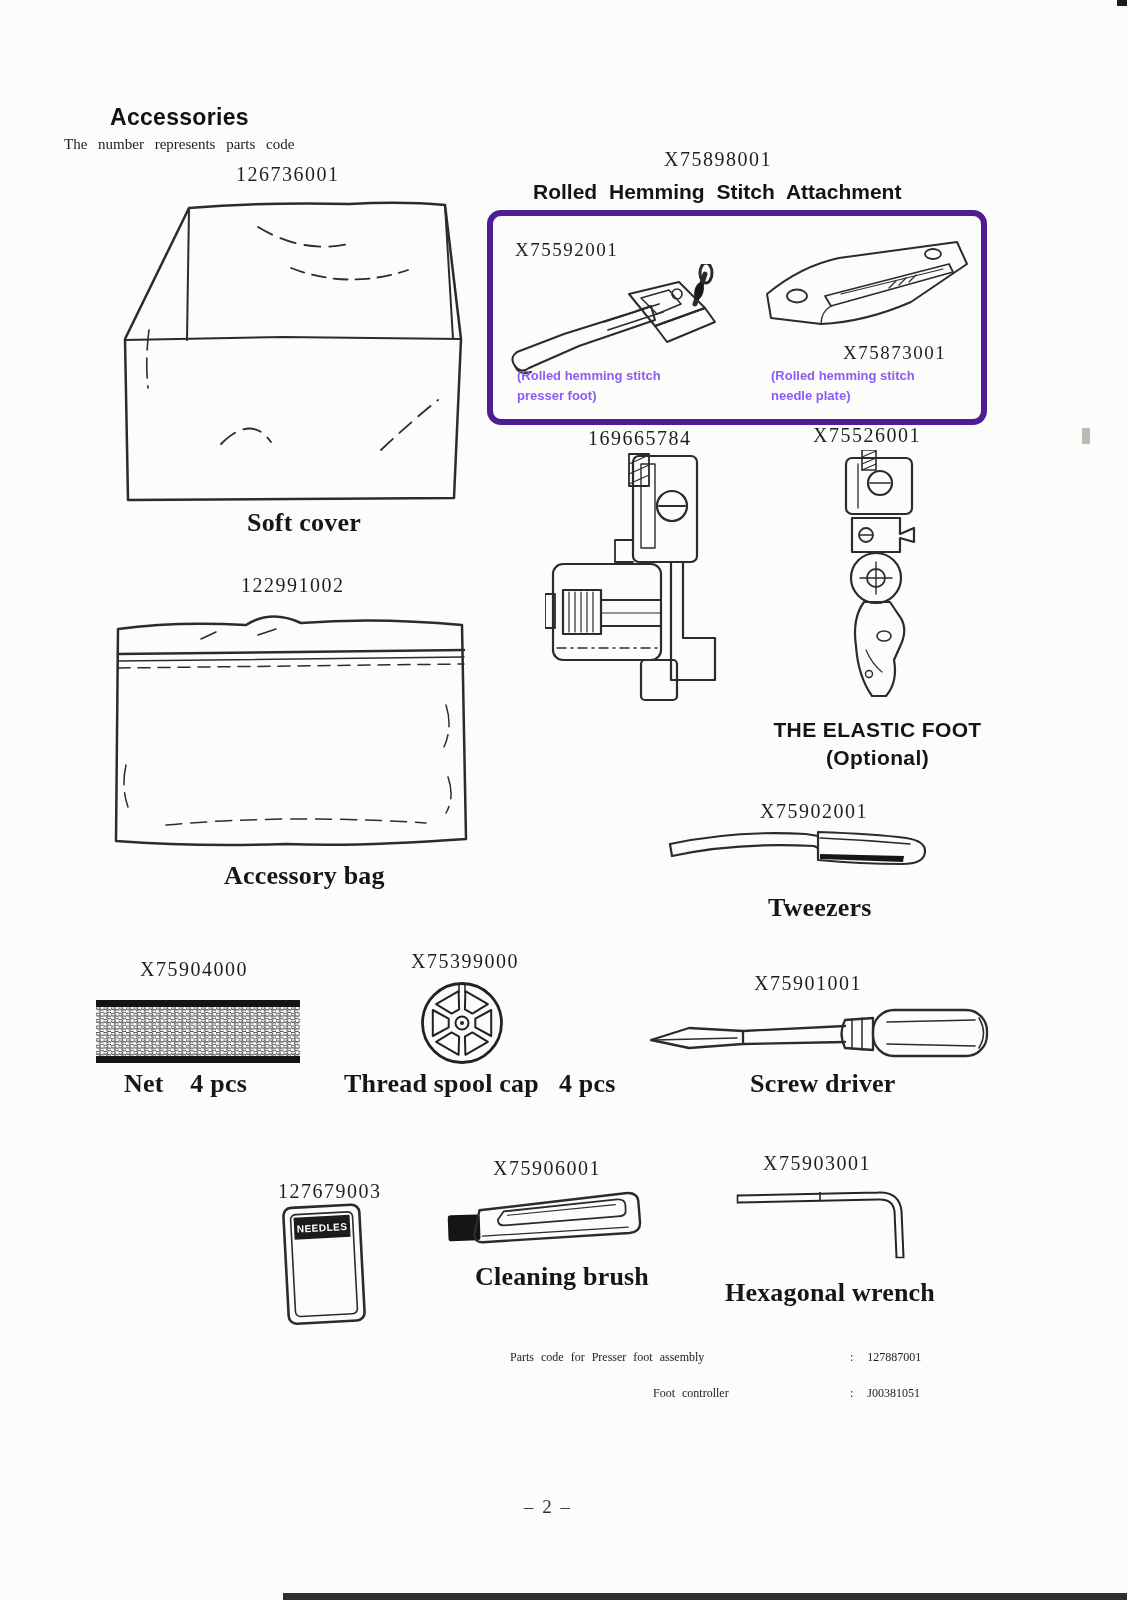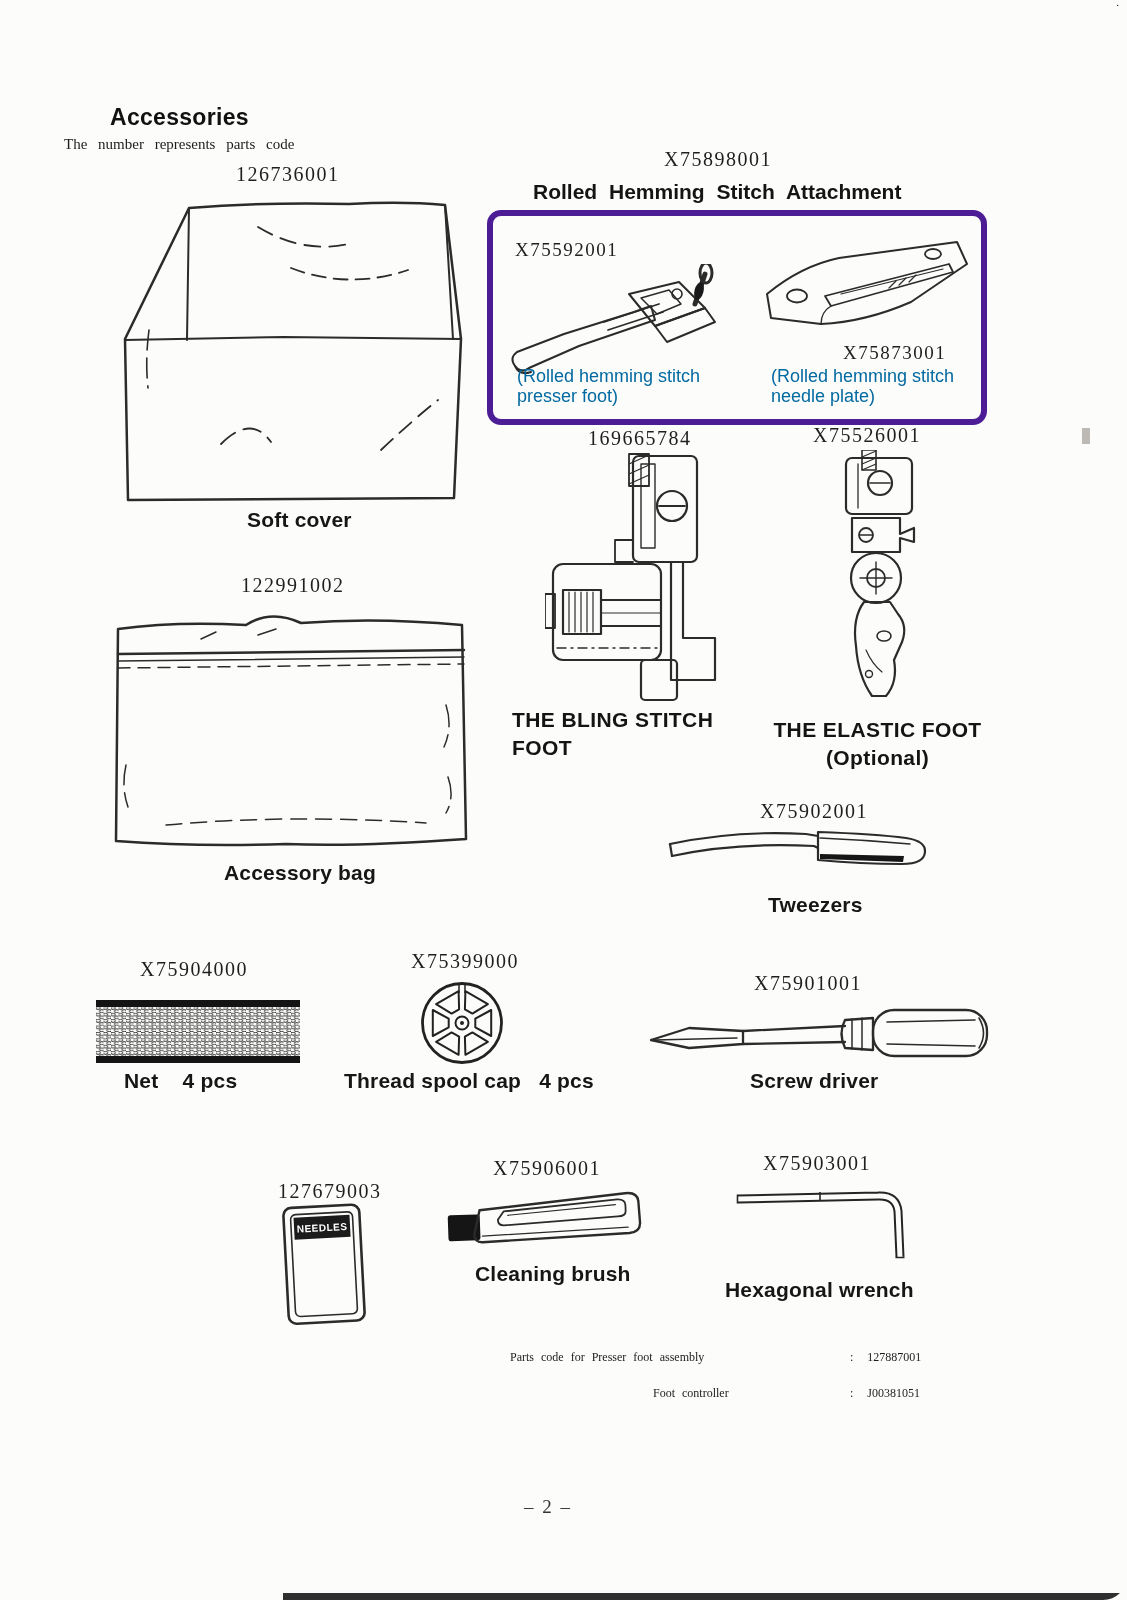--- a/index.html
+++ b/index.html
@@ -1,26 +1,26 @@
 <!DOCTYPE html>
 <html><head>
 <meta charset="utf-8">
 <style>
   html,body{margin:0;padding:0;background:#fcfcfa;}
   .page{position:relative;width:1127px;height:1600px;background:#fcfcfa;overflow:hidden;
-        font-family:"Liberation Sans",sans-serif;color:#1d1d1d;border-radius:24px;}
+        font-family:"Liberation Sans",sans-serif;color:#1d1d1d;}
   .abs{position:absolute;}
-  .lbl{font-family:Liberation Sans, sans-serif;font-weight:700;font-size:21px;
+  .lbl{font-family:Liberation Serif, serif;font-weight:700;font-size:26px;
        color:#161616;letter-spacing:.2px;white-space:pre;text-align:center;}
   .code{font-family:"Liberation Serif",serif;font-size:20px;color:#1f1f1f;
         letter-spacing:1.5px;white-space:pre;}
   .title{font-weight:700;font-size:23px;color:#111;letter-spacing:.3px;}
   .subtitle{font-family:"Liberation Serif",serif;font-size:15px;word-spacing:7px;color:#1c1c1c;}
   .heading{font-weight:700;font-size:21px;word-spacing:6px;color:#141414;white-space:pre;}
-  .caption{font-weight:400;font-size:18px;line-height:20px;color:#0369a1;white-space:pre;}
+  .caption{font-weight:700;font-size:13px;line-height:20px;color:#8b5cf6;white-space:pre;}
   .bigcaps{font-weight:700;font-size:21px;line-height:28px;color:#141414;letter-spacing:.4px;white-space:pre;}
   .center{text-align:center;}
   .serifline{font-family:"Liberation Serif",serif;font-size:12px;word-spacing:4px;color:#1c1c1c;white-space:pre;}
   .needleblock{font-weight:700;font-size:21px;line-height:30px;color:#141414;white-space:pre;}
   .attachment-box{border:6px solid #4c1d95;border-radius:14px;}
   .pagenum{font-family:"Liberation Serif",serif;font-size:19px;letter-spacing:2px;color:#333;}
   svg{display:block;}
   .artifact{position:absolute;}
 </style>
 </head>
@@ -87,21 +87,20 @@
     <rect x="8" y="112" width="108" height="96" rx="10"></rect>
     <rect x="0" y="142" width="10" height="34" stroke-width="1.8"></rect>
     <rect x="18" y="138" width="38" height="44"></rect>
     <path d="M24,140 L24,180 M30,140 L30,180 M36,140 L36,180 M42,140 L42,180 M48,140 L48,180" stroke-width="1.2"></path>
     <rect x="56" y="148" width="60" height="26" stroke-width="1.8"></rect>
     <path d="M56,161 L116,161" stroke-width="1.2"></path>
     <path d="M126,110 L138,110 L138,186 L170,186 L170,228 L126,228 Z"></path>
     <rect x="96" y="208" width="36" height="40" rx="4"></rect>
     <path d="M12,196 L116,196" stroke-width="1.4" stroke-dasharray="9 5 2 5"></path>
   </svg>
-  <div class="abs bigcaps" style="left:512px;top:706px;"><span>THE BLING STITCH</span><br><span>FOOT</span></div>
 
   <div class="abs code" style="left:813px;top:424px;">X75526001</div>
   <svg class="abs" style="left:822px;top:450px;" width="112" height="252" viewBox="0 0 112 252" fill="none" stroke="#2b2b2b" stroke-width="2.2" stroke-linecap="round" stroke-linejoin="round">
     <rect x="40" y="0" width="14" height="20" stroke-width="1.6"></rect>
     <path d="M40,7 L54,1 M40,14 L54,8 M40,20 L54,14" stroke-width="1.1"></path>
     <rect x="24" y="8" width="66" height="56" rx="6"></rect>
     <circle cx="58" cy="33" r="12"></circle>
     <path d="M48,33 L68,33" stroke-width="1.6"></path>
     <path d="M36,14 L36,58" stroke-width="1.3"></path>
     <path d="M30,68 L78,68 L78,84 L92,78 L92,92 L78,88 L78,102 L30,102 Z"></path>

